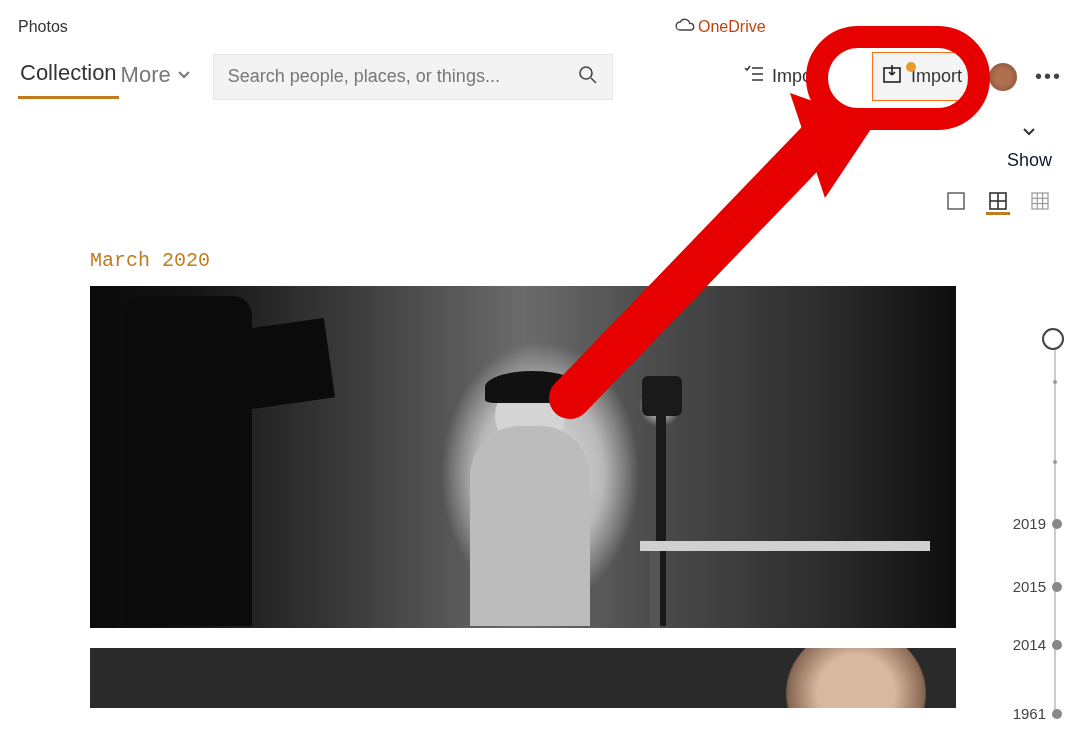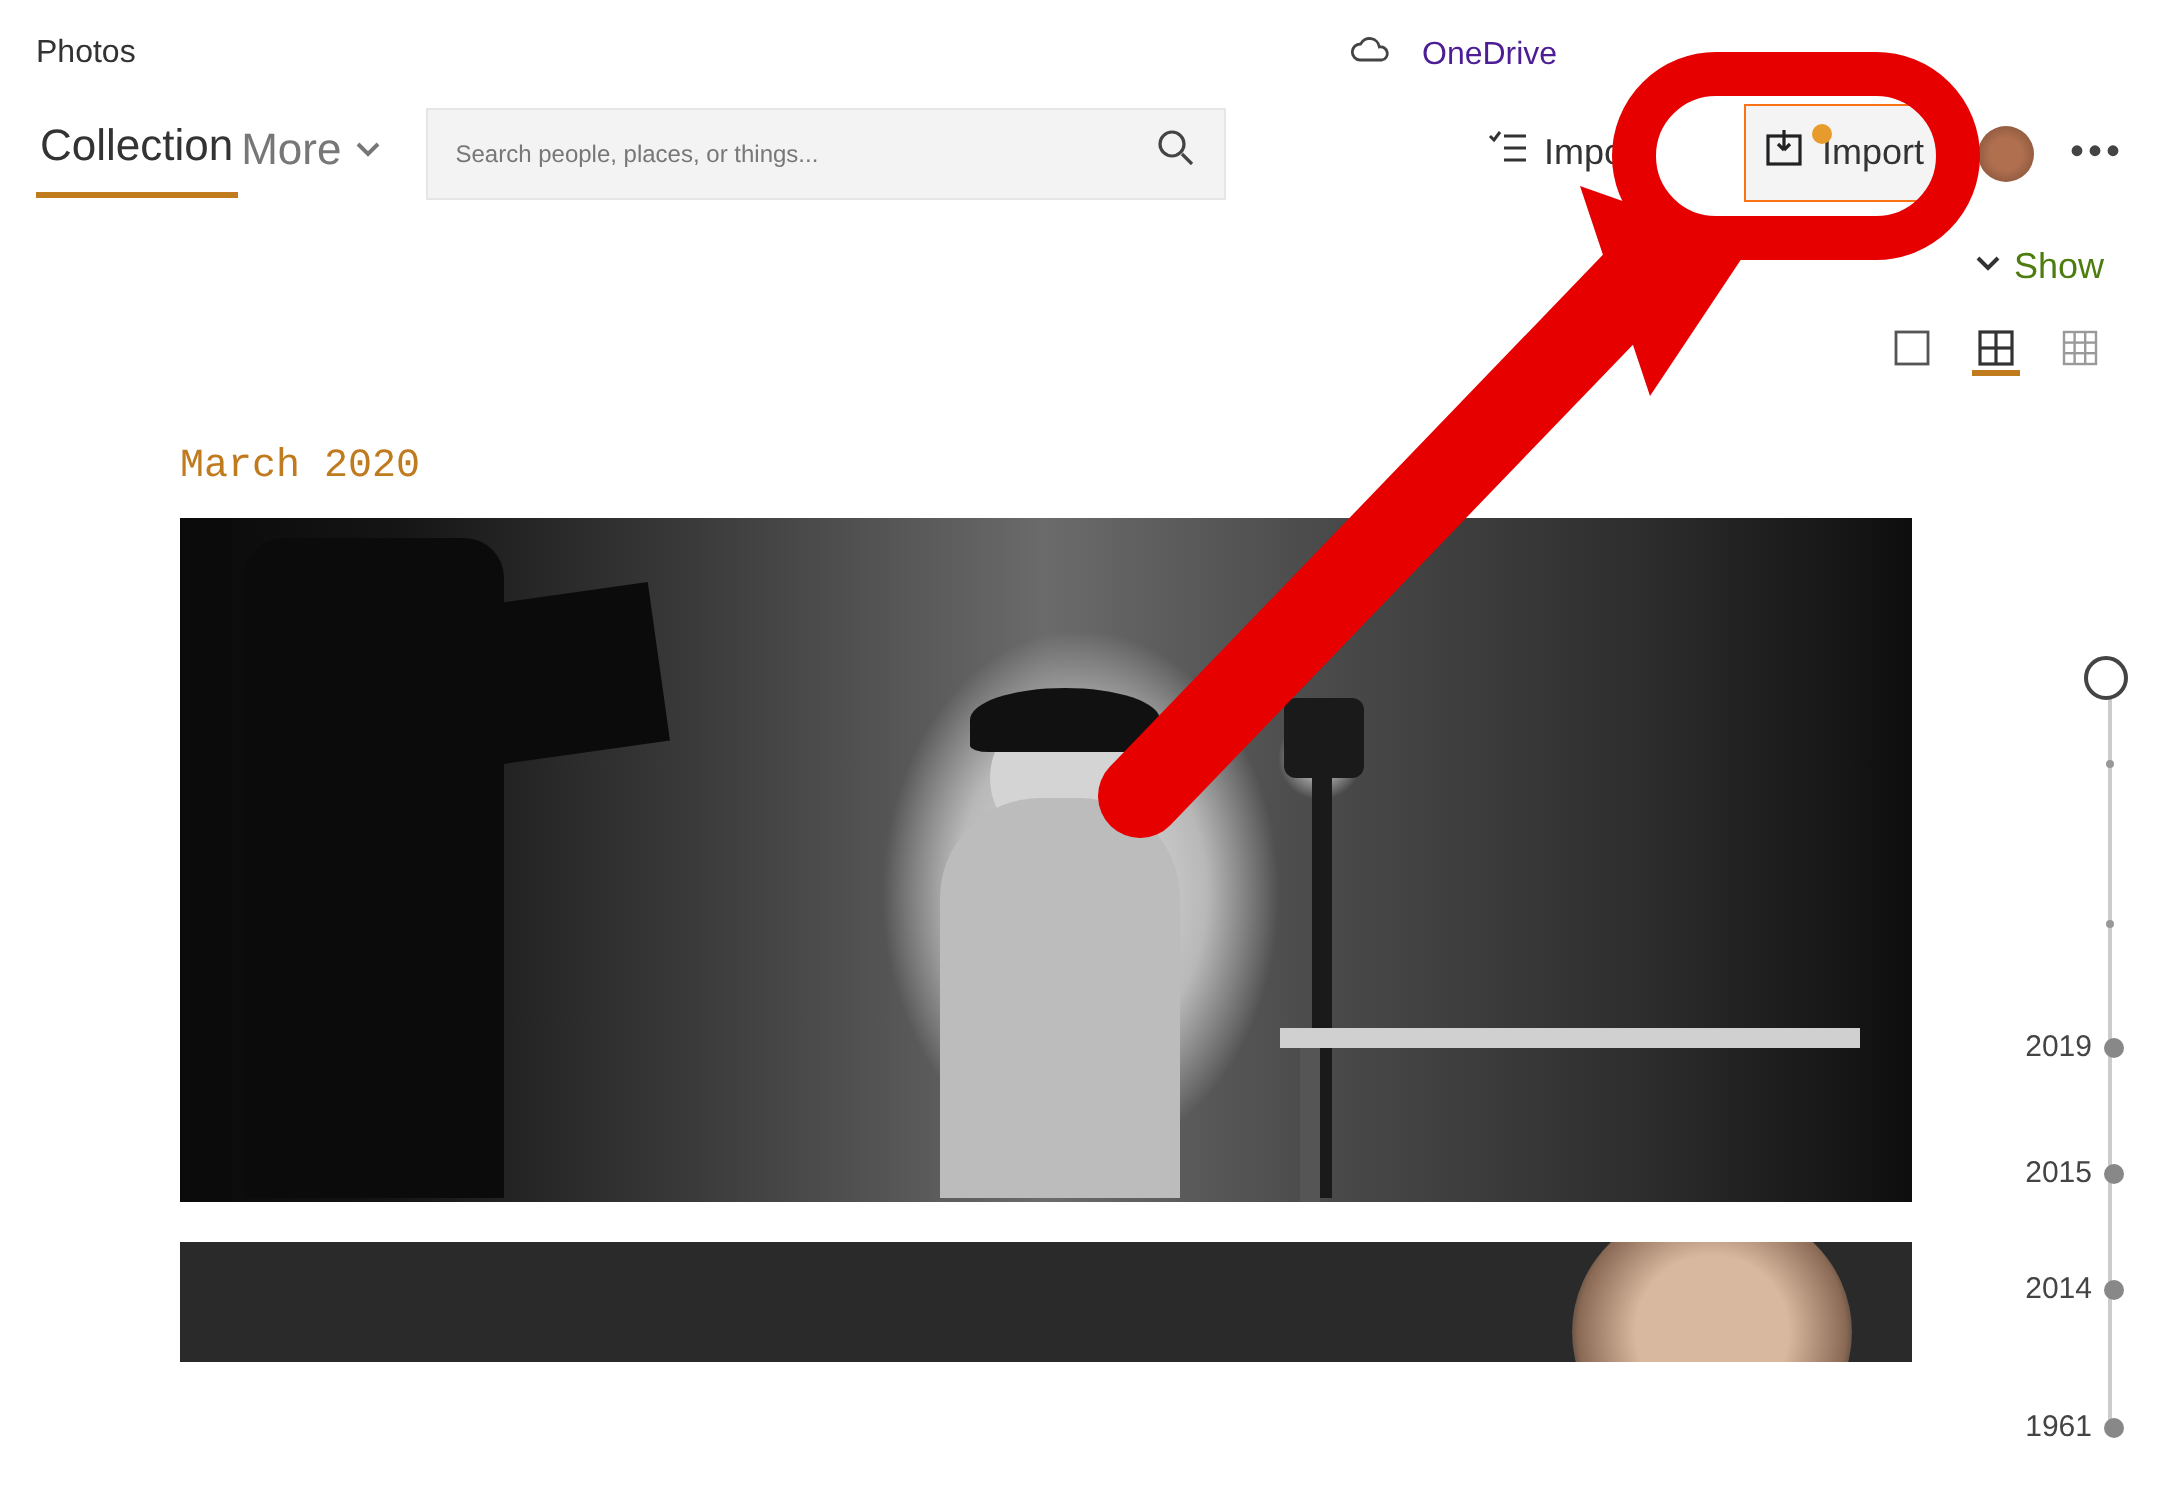--- a/index.html
+++ b/index.html
@@ -40,21 +40,21 @@
     background: #f3f3f3;
     border: 1px solid #e6e6e6;
     display: flex;
     align-items: center;
     padding: 0 14px;
     margin-left: 20px;
   }
   .searchbox input {
     border: none;
     background: transparent;
-    font-size: 12px;
+    font-size: 18px;
     width: 100%;
     outline: none;
     color: #444;
   }
   .searchbox input::placeholder { color: #777; }
   .search-icon { margin-left: 8px; color: #444; }
   .toolbar-right {
     margin-left: auto;
     display: flex;
     align-items: center;
@@ -90,38 +90,39 @@
     border-radius: 50%;
     background: radial-gradient(circle, #b07050 40%, #7a4b32 100%);
   }
   .more-menu { font-size: 20px; letter-spacing: 2px; color: #444; }
   .onedrive-row {
     position: absolute;
     top: 18px;
     left: 675px;
     display: flex;
     align-items: center;
-    gap: 16px;
+    gap: 3px;
     font-size: 16px;
-    color: #4c1d95;
+    color: #c2410c;
   }
   .second-row {
     display: flex;
     justify-content: flex-end;
     align-items: center;
     padding: 22px 28px 0 0;
     gap: 22px;
   }
   .show-btn {
     display: flex;
     align-items: center;
     gap: 6px;
     font-size: 18px;
-    color: #4d7c0f;
+    color: #0f172a;
     cursor: pointer;
+    flex-direction: column;
   }
   .view-row {
     display: flex;
     justify-content: flex-end;
     padding: 20px 28px 0 0;
     gap: 18px;
   }
   .view-icon {
     width: 24px;
     height: 24px;

